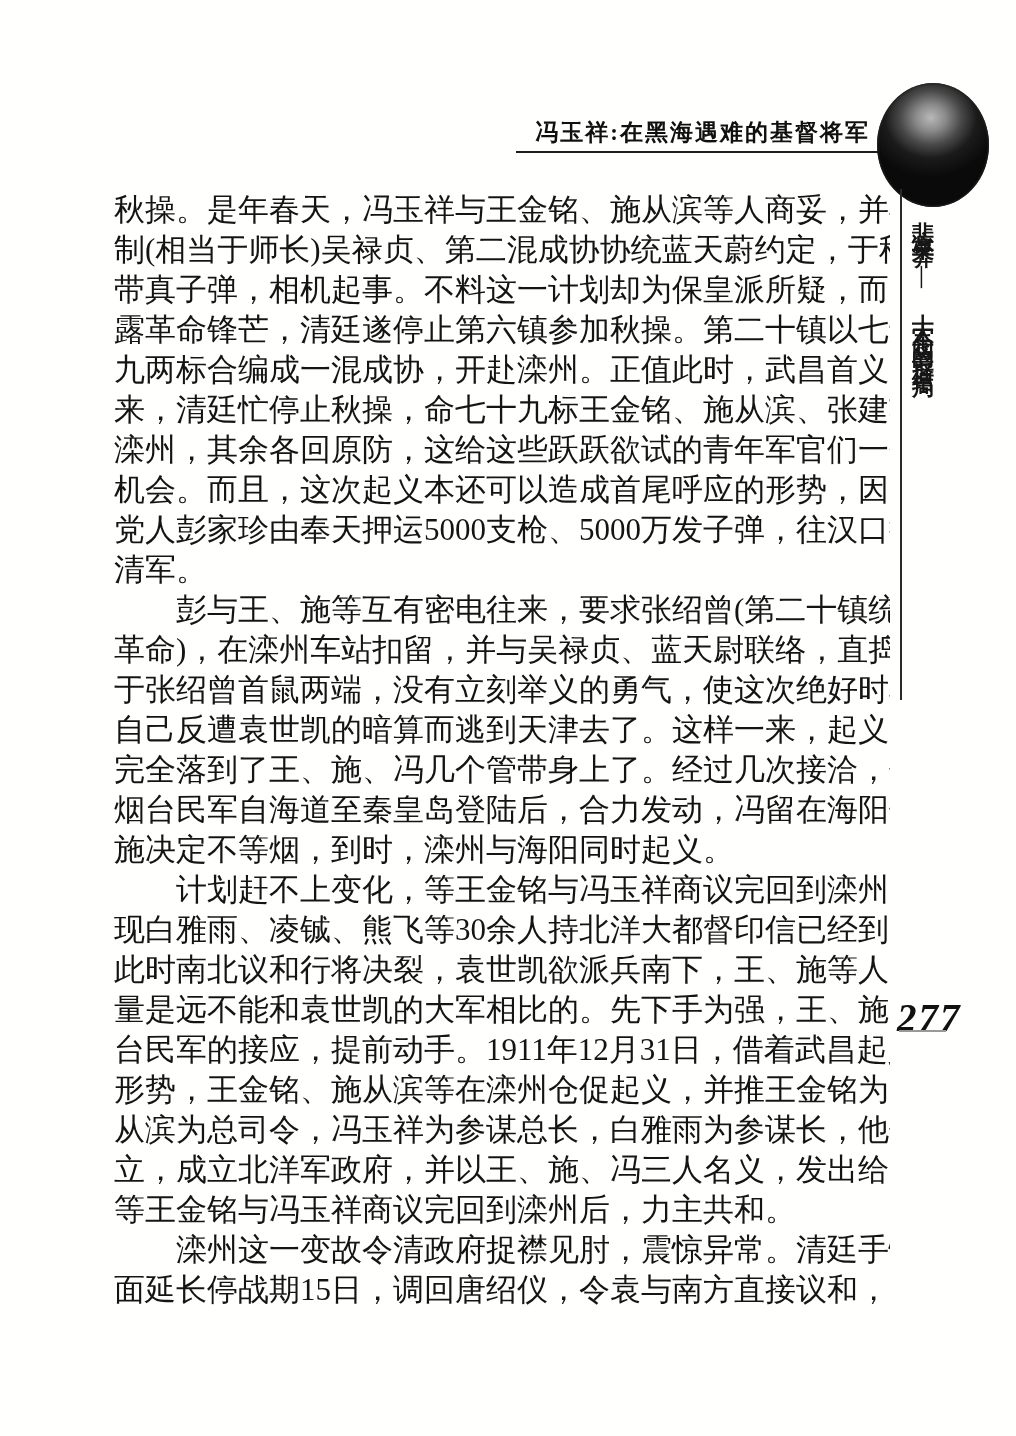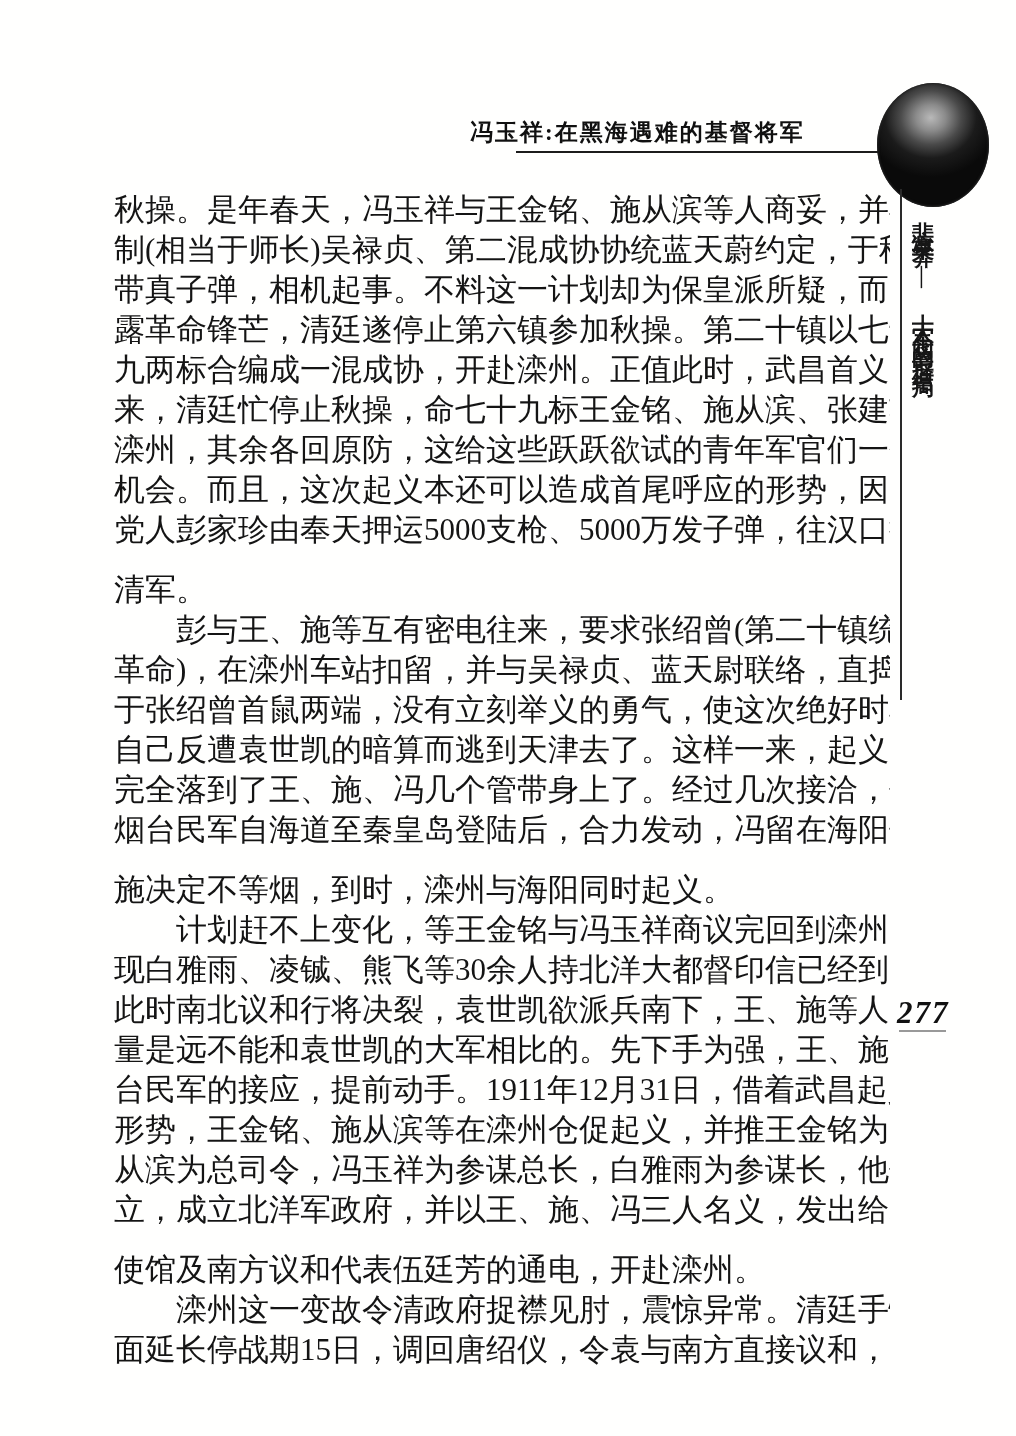--- a/index.html
+++ b/index.html
@@ -11,21 +11,21 @@
     overflow: hidden;
     font-family: "Liberation Serif", "DejaVu Serif", serif;
     color: #151515;
   }
   
   .running-head {
     position: absolute;
     top: 116px;
     left: 470px;
     width: 400px;
-    text-align: left;
+    text-align: right;
     font-size: 23px;
     font-weight: bold;
     letter-spacing: 2px;
     line-height: 34px;
     color: #101010;
     white-space: nowrap;
   }
   .head-rule {
     position: absolute;
     left: 516px;
@@ -66,21 +66,21 @@
     font-weight: bold;
     letter-spacing: 8px;
     color: #161616;
     white-space: nowrap;
   }
   
   .folio {
     position: absolute;
     left: 897px;
     top: 995px;
-    font-size: 31px;
+    font-size: 39px;
     font-style: italic;
     font-weight: bold;
     letter-spacing: 2px;
     color: #111;
   }
   .folio-rule {
     position: absolute;
     left: 899px;
     top: 1030px;
     width: 47px;
@@ -98,21 +98,21 @@
   }
   .para { margin: 0; padding: 0; }
   .line {
     height: 40px;
     line-height: 40px;
     white-space: nowrap;
     text-align: justify;
     text-align-last: justify;
     overflow: hidden;
   }
-  .line.plast { text-align-last: left; margin-top: 20px; }
+  .line.plast { text-align-last: left; }
   .line.indent { text-indent: 62px; }
 </style>
 </head>
 <body>
 
 <div class="page">
 
   <div class="running-head">冯玉祥:在黑海遇难的基督将军</div>
 
   <div class="head-rule"></div>
@@ -151,21 +151,21 @@
       </div>
       <div class="para">
         <div class="line indent">计划赶不上变化，等王金铭与冯玉祥商议完回到滦州后，却发</div>
         <div class="line">现白雅雨、凌铖、熊飞等30余人持北洋大都督印信已经到了滦州。而</div>
         <div class="line">此时南北议和行将决裂，袁世凯欲派兵南下，王、施等人的革命军力</div>
         <div class="line">量是远不能和袁世凯的大军相比的。先下手为强，王、施决定不等烟</div>
         <div class="line">台民军的接应，提前动手。1911年12月31日，借着武昌起义后的革命</div>
         <div class="line">形势，王金铭、施从滨等在滦州仓促起义，并推王金铭为大都督，施</div>
         <div class="line">从滨为总司令，冯玉祥为参谋总长，白雅雨为参谋长，他们宣布独</div>
         <div class="line">立，成立北洋军政府，并以王、施、冯三人名义，发出给袁世凯和各国</div>
-        <div class="line plast">使馆及南方议和代表伍廷芳的通电，开赴滦州。</div>
+        <div class="line plast">等王金铭与冯玉祥商议完回到滦州后，力主共和。</div>
       </div>
       <div class="para">
         <div class="line indent">滦州这一变故令清政府捉襟见肘，震惊异常。清廷手忙脚乱，一</div>
         <div class="line">面延长停战期15日，调回唐绍仪，令袁与南方直接议和，一面调兵防</div>
       </div>
     </div>
 
 </div>
 
 </body></html>

